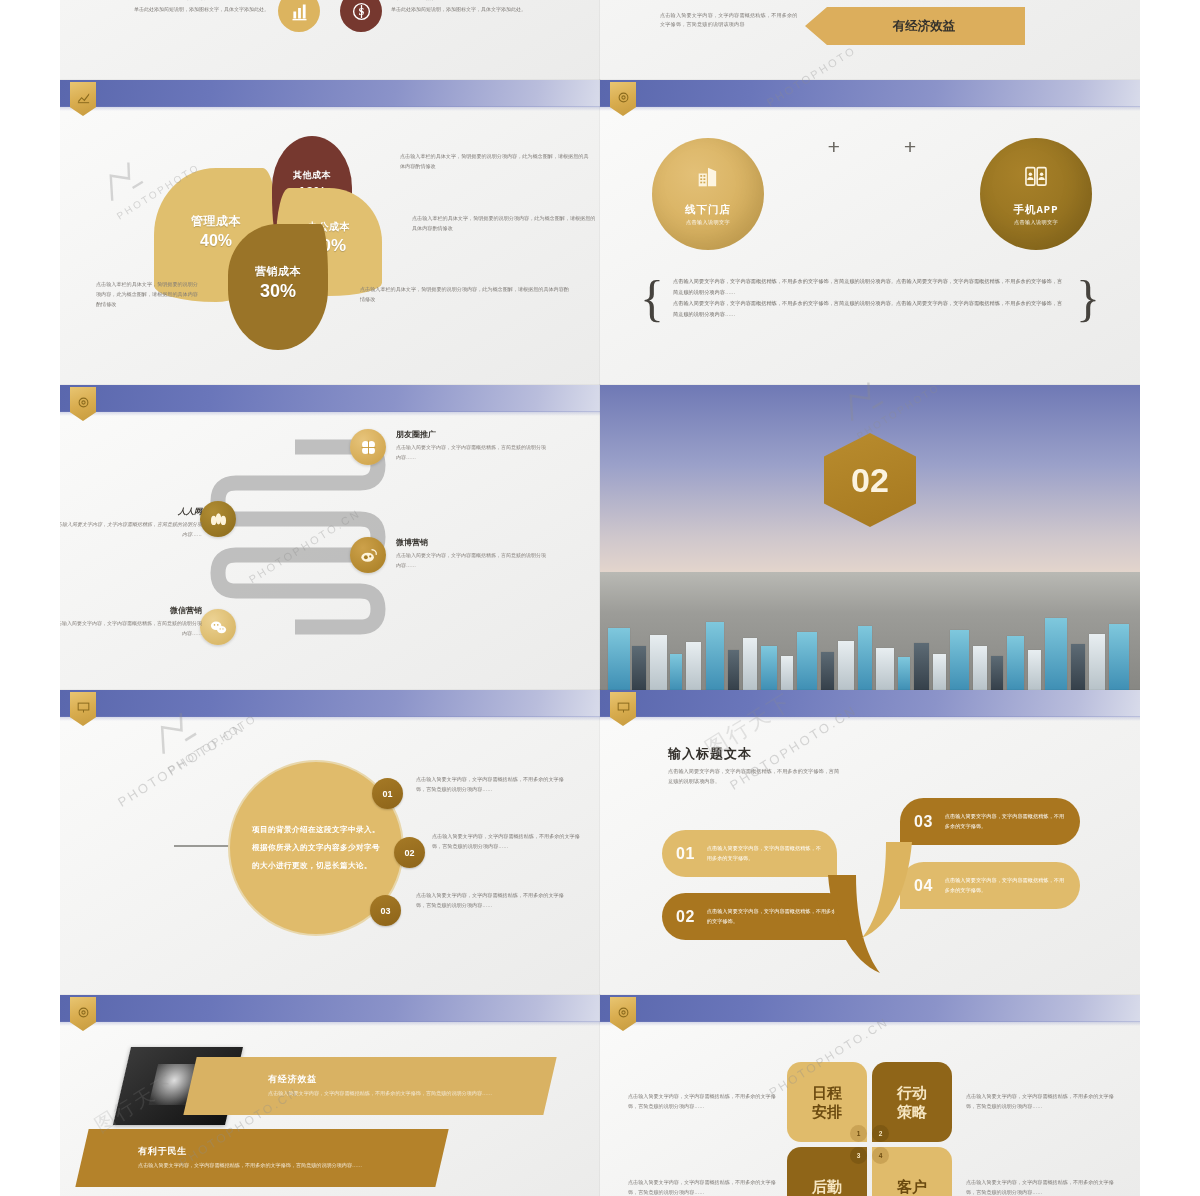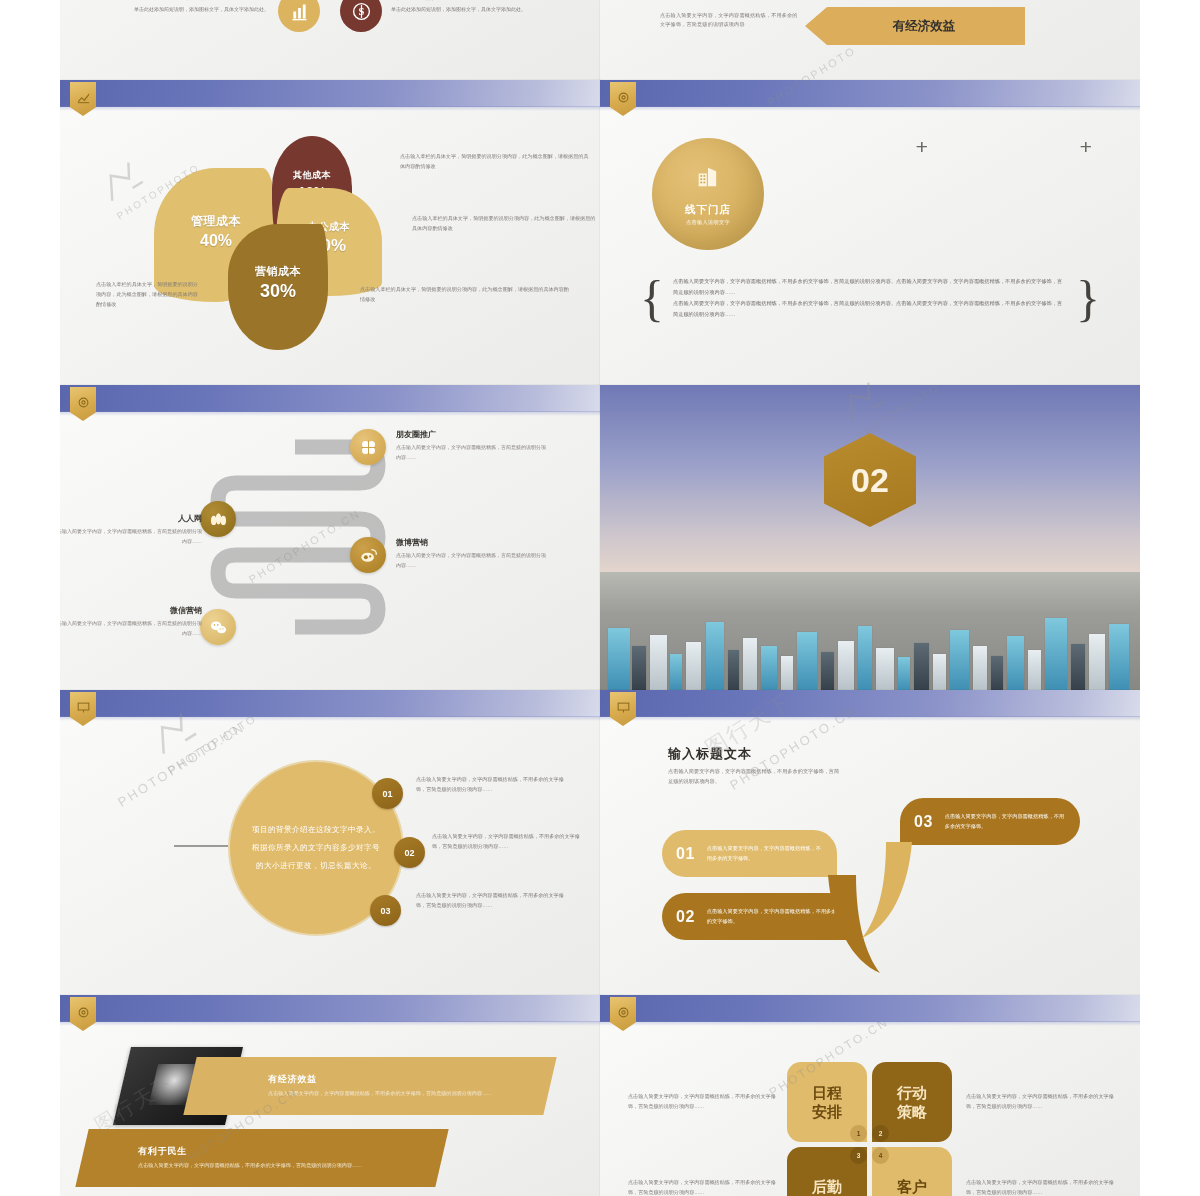--- a/index.html
+++ b/index.html
@@ -168,21 +168,21 @@
     background:linear-gradient(160deg,#8d4034,#73322a);
     clip-path:polygon(50% 0,100% 25%,100% 75%,50% 100%,0 75%,0 25%);
     display:flex;flex-direction:column;align-items:center;justify-content:center;
     color:#fff;font-size:12.5px;font-weight:bold;line-height:1.45;
   }
   .connline{ position:absolute; left:114px; top:155px; width:56px;height:1.5px; background:#9a9a96; }
   .bigcircle{
     position:absolute; left:168px; top:70px; width:176px;height:176px;border-radius:50%;
     background:#e0bb6b; border:2px solid #e8d7ac;
     display:flex;align-items:center;justify-content:center;
-    padding:22px; text-align:center;
+    padding:22px; text-align:left;font-weight:bold;
   }
   .bigcircle p{ font-size:7.6px;line-height:2.35;color:#fff;letter-spacing:.4px; }
   .numdot{
     position:absolute; width:31px;height:31px;border-radius:50%;
     background:linear-gradient(160deg,#a67a26,#8d6419);
     display:flex;align-items:center;justify-content:center;
     color:#fff;font-size:9px;font-weight:bold;
     box-shadow:0 1px 2px rgba(0,0,0,.2);
   }
   .ndtxt{ position:absolute; width:150px; font-size:5.1px;line-height:2;color:#7d7975; }
@@ -346,20 +346,38 @@
           </span>
           <span class="lab">线下门店</span>
           <span class="sub">点击输入说明文字</span>
         </div>
 
         <span class="plus">+</span>
 
 
         <span class="plus">+</span>
 
+        <div class="bigc" style="background:radial-gradient(circle at 38% 32%,#a88129,#8a6a1b)">
+          <span class="ic">
+            <svg viewBox="0 0 24 24" width="28" height="28">
+                <g fill="none" stroke="#fdf5e2" stroke-width="1.4">
+                  <rect x="3.4" y="4" width="7.6" height="15" rx="1.2"></rect>
+                  <rect x="13" y="4" width="7.6" height="15" rx="1.2"></rect>
+                </g>
+                <g fill="#fdf5e2">
+                  <circle cx="7.2" cy="9.6" r="1.5"></circle>
+                  <path d="M4.4 14.6c0-1.6 1.3-2.6 2.8-2.6s2.8 1 2.8 2.6z"></path>
+                  <circle cx="16.8" cy="9.6" r="1.5"></circle>
+                  <path d="M14 14.6c0-1.6 1.3-2.6 2.8-2.6s2.8 1 2.8 2.6z"></path>
+                </g>
+              </svg>
+          </span>
+          <span class="lab">手机APP</span>
+          <span class="sub">点击输入说明文字</span>
+        </div>
       </div>
 
       <div class="braces">
         <span class="brace">{</span>
         <div class="bracetxt">
           <div>点击输入简要文字内容，文字内容需概括精炼，不用多余的文字修饰，言简意赅的说明分项内容。点击输入简要文字内容，文字内容需概括精炼，不用多余的文字修饰，言简意赅的说明分项内容……</div>
           <div>点击输入简要文字内容，文字内容需概括精炼，不用多余的文字修饰，言简意赅的说明分项内容。点击输入简要文字内容，文字内容需概括精炼，不用多余的文字修饰，言简意赅的说明分项内容……</div>
         </div>
         <span class="brace">}</span>
       </div>
@@ -401,21 +419,21 @@
 
       <div class="snode" style="left:140px;top:116px;background:radial-gradient(circle at 36% 30%,#b08c33,#8a6a1b)">
         <svg viewBox="0 0 24 24" width="21" height="21">
             <g fill="#fdf3da">
               <ellipse cx="6.5" cy="13" rx="3.1" ry="5.4"></ellipse>
               <ellipse cx="12" cy="11.2" rx="3.1" ry="6.4"></ellipse>
               <ellipse cx="17.5" cy="13" rx="3.1" ry="5.4"></ellipse>
             </g>
           </svg>
       </div>
-      <div class="stext" style="left:-8px;top:128px;text-align:right;">
+      <div class="stext" style="left:-8px;top:121px;text-align:right;font-style:italic;">
         <div class="sl">人人网</div>
         <div class="sp" style="text-align:right">点击输入简要文字内容，文字内容需概括精炼，言简意赅的说明分项内容……</div>
       </div>
 
       <div class="snode" style="left:290px;top:152px;background:radial-gradient(circle at 36% 30%,#cda14a,#a67c22)">
         <svg viewBox="0 0 24 24" width="21" height="21">
             <g fill="#fdf3da">
               <ellipse cx="11" cy="14" rx="7.2" ry="5.2"></ellipse>
             </g>
             <g fill="#a67c22">
@@ -530,20 +548,24 @@
         <span class="bt">点击输入简要文字内容，文字内容需概括精炼，不用多余的文字修饰。</span>
       </div>
       <div class="bnr b02">
         <span class="bn">02</span>
         <span class="bt">点击输入简要文字内容，文字内容需概括精炼，不用多余的文字修饰。</span>
       </div>
       <div class="bnr b03">
         <span class="bn">03</span>
         <span class="bt">点击输入简要文字内容，文字内容需概括精炼，不用多余的文字修饰。</span>
       </div>
+      <div class="bnr b04">
+        <span class="bn">04</span>
+        <span class="bt">点击输入简要文字内容，文字内容需概括精炼，不用多余的文字修饰。</span>
+      </div>
 
       <svg style="position:absolute;left:228px;top:185px;width:66px;height:100px" viewBox="0 0 66 100">
         <path d="M0 0 H28 C28 48 38 80 52 98 C24 86 4 50 0 0 Z" fill="#a9761f"></path>
       </svg>
       <svg style="position:absolute;left:262px;top:152px;width:50px;height:100px" viewBox="0 0 50 100">
         <path d="M50 0 H24 C24 44 16 76 0 96 C28 84 46 48 50 0 Z" fill="#dcb45f"></path>
       </svg>
     </div>
 
     <div class="slide s40">

